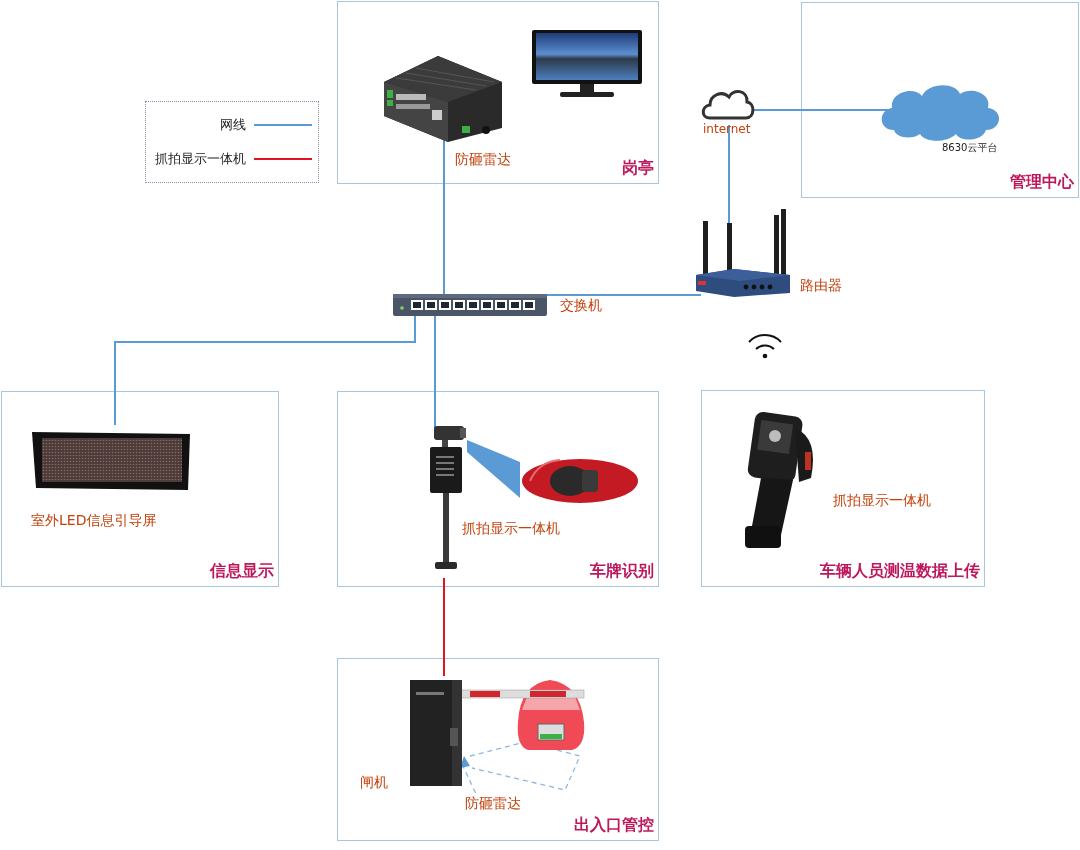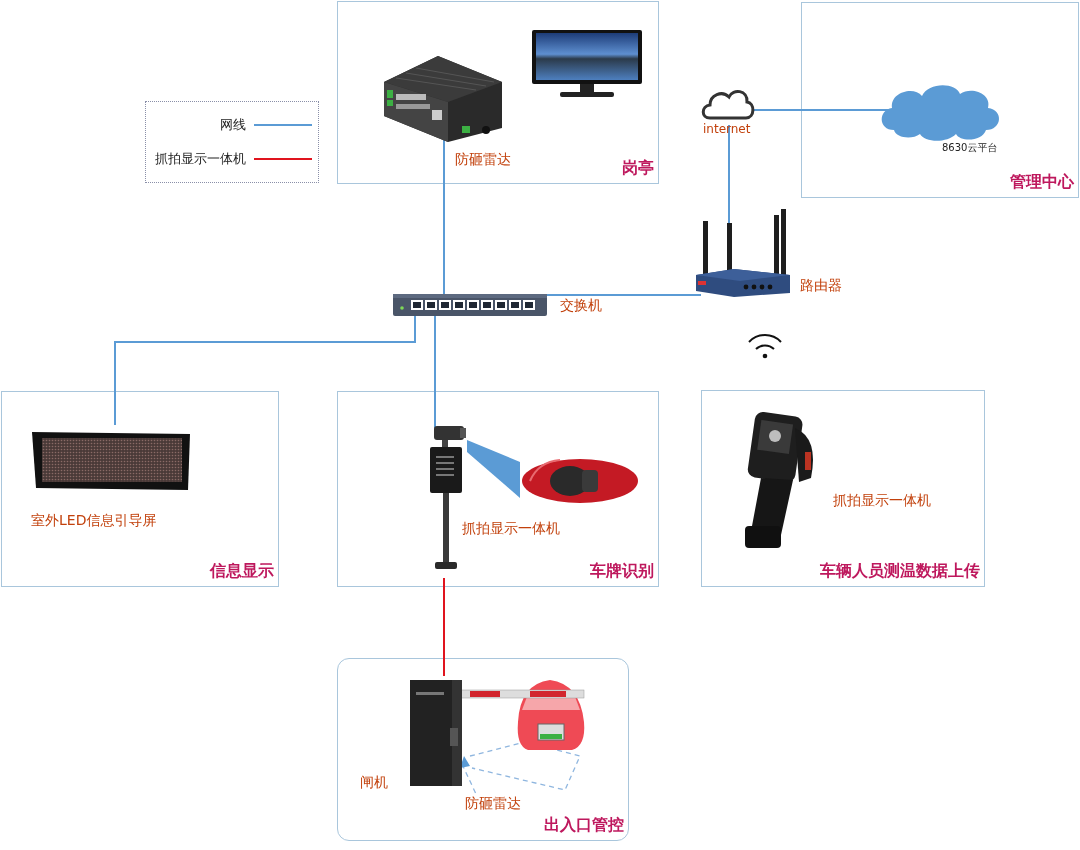--- a/index.html
+++ b/index.html
@@ -26,21 +26,21 @@
 </div>
 <div class="box" style="left:1px;top:391px;width:278px;height:196px;">
   <span class="box-title">信息显示</span>
 </div>
 <div class="box" style="left:337px;top:391px;width:322px;height:196px;">
   <span class="box-title">车牌识别</span>
 </div>
 <div class="box" style="left:701px;top:390px;width:284px;height:197px;">
   <span class="box-title">车辆人员测温数据上传</span>
 </div>
-<div class="box" style="left:337px;top:658px;width:292px;height:183px;border-radius:12px;">
+<div class="box" style="left:337px;top:658px;width:322px;height:183px;">
   <span class="box-title">出入口管控</span>
 </div>
 
 <div class="legend">
   <div class="legend-row" style="top:14px;">
     <span>网线</span>
     <span class="legend-line" style="background:#5b9bd5;"></span>
   </div>
   <div class="legend-row" style="top:48px;">
     <span>抓拍显示一体机</span>

